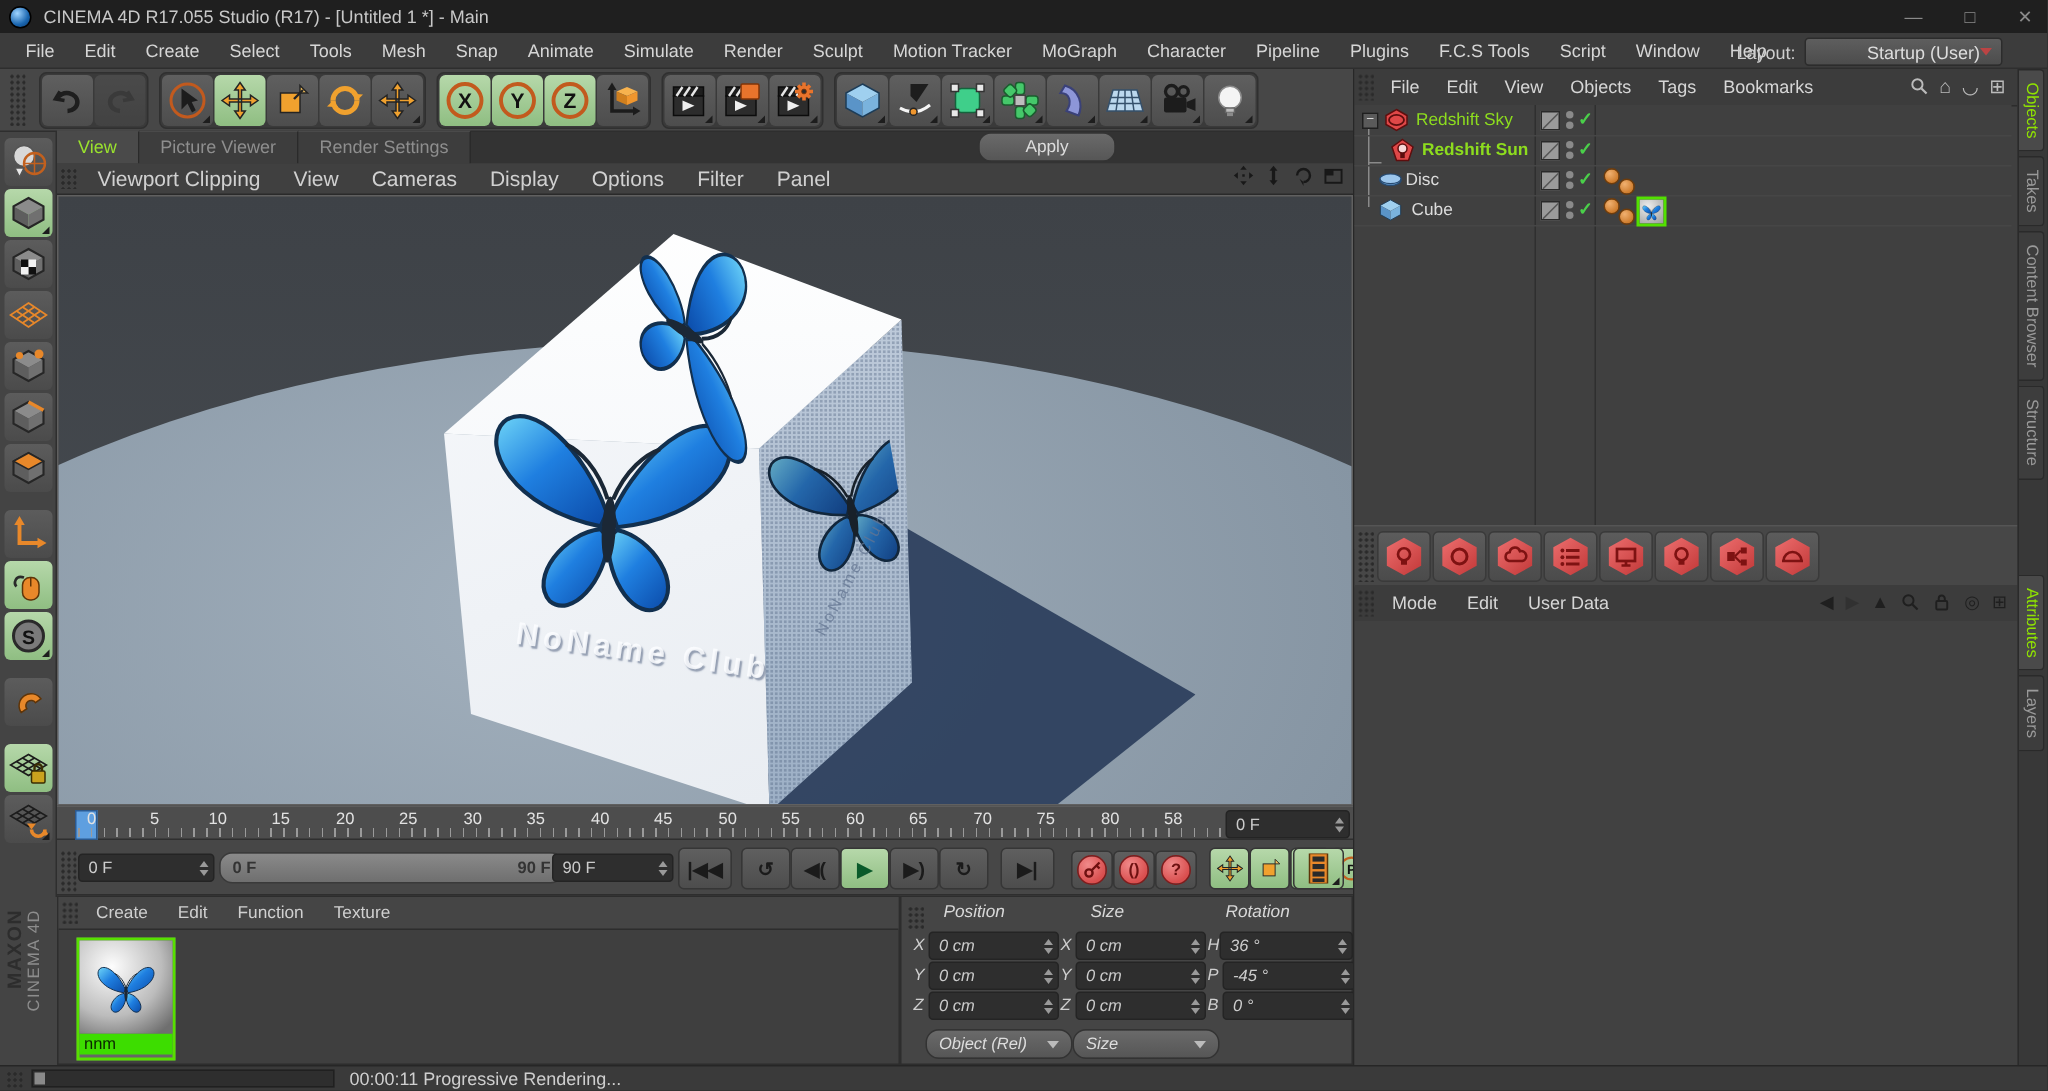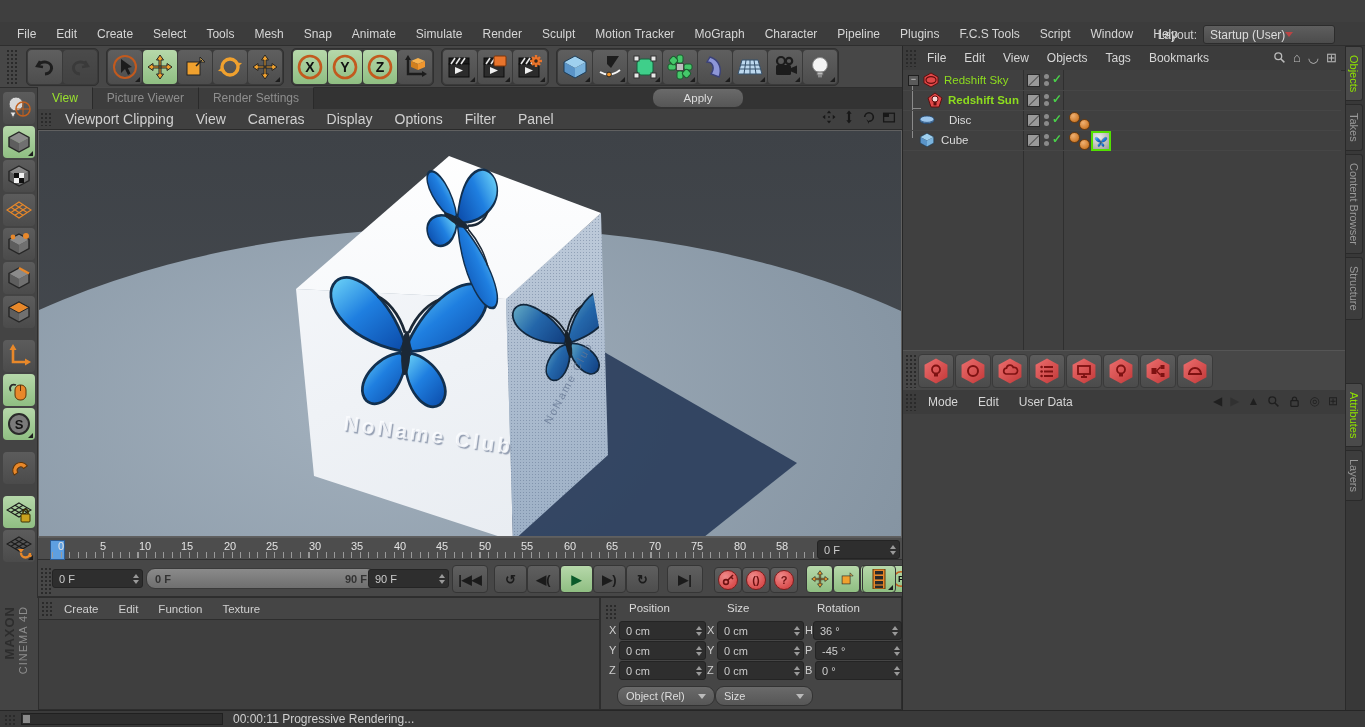--- a/index.html
+++ b/index.html
@@ -8,21 +8,21 @@
        background:#3f3f3f;user-select:none;}
   .abs{position:absolute;}
   .grip{background-image:radial-gradient(#2a2a2a 1px,transparent 1.2px);background-size:4px 4px;width:11px;align-self:stretch;margin:3px 2px;}
   
   #titlebar{left:0;top:0;width:1365px;height:22px;background:#1f1f1f;color:#c8c8c8;display:flex;align-items:center;}
   #titlebar .logo{width:13px;height:13px;border-radius:50%;background:radial-gradient(circle at 35% 30%,#9fd4ff,#1a66b0 60%,#0b3a6e);margin:0 8px 0 6px;border:1px solid #000;}
   #winbtns{position:absolute;right:10px;top:0;height:22px;display:flex;gap:28px;align-items:center;color:#8a8a8a;font-size:12px;}
   #menubar{left:0;top:22px;width:1365px;height:24px;background:#3c3c3c;border-bottom:1px solid #2e2e2e;display:flex;align-items:center;gap:2px;padding-left:8px;box-sizing:border-box;}
   #menubar .mi{padding:4px 9px;color:#d6d6d6;}
   #layoutbox{position:absolute;right:30px;top:25px;display:flex;align-items:center;gap:6px;}
-  #layoutdd{width:118px;height:17px;background:linear-gradient(#5e5e5e,#4c4c4c);border:1px solid #2c2c2c;border-radius:3px;display:flex;align-items:center;justify-content:flex-start;padding:0 6px;color:#ddd;}
+  #layoutdd{width:118px;height:17px;background:linear-gradient(#5e5e5e,#4c4c4c);border:1px solid #2c2c2c;border-radius:3px;display:flex;align-items:center;justify-content:flex-end;padding:0 6px;color:#ddd;}
   .ddarrow{width:0;height:0;border-left:4px solid transparent;border-right:4px solid transparent;border-top:5px solid #b44;}
   
   #toolbar{left:0;top:46px;width:902px;height:42px;background:#474747;border-bottom:1px solid #2e2e2e;display:flex;align-items:center;gap:7px;padding-left:4px;box-sizing:border-box;}
   .tgroup{display:flex;gap:1px;background:#3a3a3a;border:1px solid #303030;border-radius:5px;padding:1px;}
   .tbtn{width:34px;height:34px;border-radius:4px;background:linear-gradient(#5f5f5f,#4d4d4d);display:flex;align-items:center;justify-content:center;position:relative;}
   .tbtn.green{background:linear-gradient(#b6d8aa,#8fbe82);}
   .tbtn.dis{opacity:.45;}
   .fly::after{content:"";position:absolute;right:2px;bottom:2px;width:0;height:0;border-left:5px solid transparent;border-bottom:5px solid #1d1d1d;}
   
   #lbar{left:0;top:88px;width:38px;height:510px;background:#444;border-right:1px solid #2e2e2e;display:flex;flex-direction:column;align-items:center;padding-top:4px;box-sizing:border-box;gap:2px;}
@@ -73,21 +73,21 @@
   .rcirc{width:18px;height:18px;border-radius:50%;background:radial-gradient(circle at 35% 30%,#f08a8a,#d94f4f 70%);border:1px solid #7e1d1d;display:flex;align-items:center;justify-content:center;color:#6e1111;font-weight:bold;font-size:11px;}
   
   #maxoncol{left:0;top:598px;width:38px;height:112px;background:#444;border-right:1px solid #2e2e2e;}
   .vtext{writing-mode:vertical-rl;transform:rotate(180deg);letter-spacing:1px;}
   #mm{left:38px;top:597px;width:562px;height:113px;background:#3f3f3f;border:1px solid #2d2d2d;box-sizing:border-box;}
   #mmbar{height:21px;background:#454545;border-bottom:1px solid #2d2d2d;display:flex;align-items:center;}
   #mm .mi{padding:3px 10px;color:#d0d0d0;font-size:11.5px;}
   #matthumb{position:absolute;left:12px;top:27px;width:62px;height:78px;border:2px solid #57e000;background:#666;}
   #matimg{width:62px;height:62px;background:radial-gradient(circle at 35% 28%,#fdfdfd,#bcbcbc 55%,#6f6f6f 90%);position:relative;overflow:hidden;}
   #matlabel{height:14px;background:#3ddd00;color:#0b2500;font-size:11px;padding-left:3px;line-height:14px;}
-  #coords{left:600px;top:597px;width:302px;height:113px;background:#454545;border:1px solid #2d2d2d;box-sizing:border-box;}
+  #coords{left:600px;top:597px;width:302px;height:113px;background:#454545;border:1px solid #2d2d2d;box-sizing:border-box;font-style:italic;}
   #coords .hdr{position:absolute;top:4px;font-size:11.5px;color:#d8d8d8;}
   .clabel{position:absolute;font-size:11px;color:#cfcfcf;}
   .cfield{position:absolute;width:76px;}
   .cdrop{position:absolute;top:88px;height:18px;border-radius:9px;background:linear-gradient(#6a6a6a,#565656);border:1px solid #333;display:flex;align-items:center;justify-content:space-between;padding:0 8px;color:#ddd;font-size:11px;}
   #applybtn{position:absolute;left:652px;top:88px;width:90px;height:18px;border-radius:9px;background:linear-gradient(#6a6a6a,#565656);border:1px solid #333;text-align:center;line-height:18px;color:#ddd;font-size:11.5px;}
   
   #rpanel{left:902px;top:46px;width:443px;height:664px;background:#404040;border-left:1px solid #272727;box-sizing:border-box;}
   #ombar{height:24px;background:#3c3c3c;border-bottom:1px solid #2c2c2c;display:flex;align-items:center;}
   #ombar .mi{padding:3px 9px;color:#d6d6d6;}
   #omicons{position:absolute;right:8px;top:4px;display:flex;gap:7px;align-items:center;color:#bbb;font-size:13px;}
@@ -183,20 +183,29 @@
   </symbol>
   <symbol id="lockic" viewBox="0 0 16 16">
     <rect x="3.5" y="7" width="9" height="7" rx="1" fill="none" stroke="currentColor" stroke-width="1.6"></rect>
     <path d="M5.5 7 V5 a2.5 2.5 0 0 1 5 0 V7" fill="none" stroke="currentColor" stroke-width="1.6"></path>
   </symbol>
 </defs>
 </svg>
 
 <div id="app">
 
+  <div id="titlebar" class="abs">
+    <span class="logo"></span>
+    <span>CINEMA 4D R17.055 Studio (R17) - [Untitled 1 *] - Main</span>
+    <div id="winbtns">
+      <span>—</span>
+      <span>□</span>
+      <span>✕</span>
+    </div>
+  </div>
 
   <div id="menubar" class="abs">
     <span class="mi">File</span>
     <span class="mi">Edit</span>
     <span class="mi">Create</span>
     <span class="mi">Select</span>
     <span class="mi">Tools</span>
     <span class="mi">Mesh</span>
     <span class="mi">Snap</span>
     <span class="mi">Animate</span>
@@ -705,20 +714,28 @@
   </div>
 
   <div id="mm" class="abs">
     <div id="mmbar">
       <div class="grip"></div>
       <span class="mi">Create</span>
       <span class="mi">Edit</span>
       <span class="mi">Function</span>
       <span class="mi">Texture</span>
     </div>
+    <div id="matthumb">
+      <div id="matimg">
+        <svg style="position:absolute;left:9px;top:8px" width="44" height="44">
+            <use href="#bfly"></use>
+          </svg>
+      </div>
+      <div id="matlabel">nnm</div>
+    </div>
   </div>
 
   <div id="coords" class="abs">
     <div class="grip" style="position:absolute;left:2px;top:3px;height:16px"></div>
     <span class="hdr" style="left:28px">Position</span>
     <span class="hdr" style="left:126px">Size</span>
     <span class="hdr" style="left:216px">Rotation</span>
 
     <span class="clabel" style="left:8px;top:26px">X</span>
     <div class="field cfield" style="left:18px;top:23px">
@@ -856,21 +873,21 @@
         <span style="position:absolute;left:141px;top:4px" class="vdot"></span>
         <span style="position:absolute;left:141px;top:11px" class="vdot"></span>
         <span style="position:absolute;left:149px;top:2px" class="check">✓</span>
       </div>
 
       <div class="orow" style="top:40px">
         <svg width="16" height="16" viewBox="0 0 16 16" style="margin-left:16px">
             <ellipse cx="8" cy="8" rx="7" ry="3.6" fill="#6fa8e0" stroke="#274a70"></ellipse>
             <ellipse cx="8" cy="7.2" rx="7" ry="3.2" fill="#9cc6ec" stroke="#274a70" stroke-width=".8"></ellipse>
           </svg>
-        <span class="oname white-t" style="margin-left:14px">Disc</span>
+        <span class="oname white-t" style="margin-left:2px">Disc</span>
         <span style="position:absolute;left:124px" class="layersq"></span>
         <span style="position:absolute;left:141px;top:4px" class="vdot"></span>
         <span style="position:absolute;left:141px;top:11px" class="vdot"></span>
         <span style="position:absolute;left:149px;top:2px" class="check">✓</span>
         <span style="position:absolute;left:166px;top:2px" class="tagdot"></span>
         <span style="position:absolute;left:176px;top:9px" class="tagdot"></span>
       </div>
 
       <div class="orow" style="top:60px">
         <svg width="16" height="16" viewBox="0 0 26 26" style="margin-left:16px">

